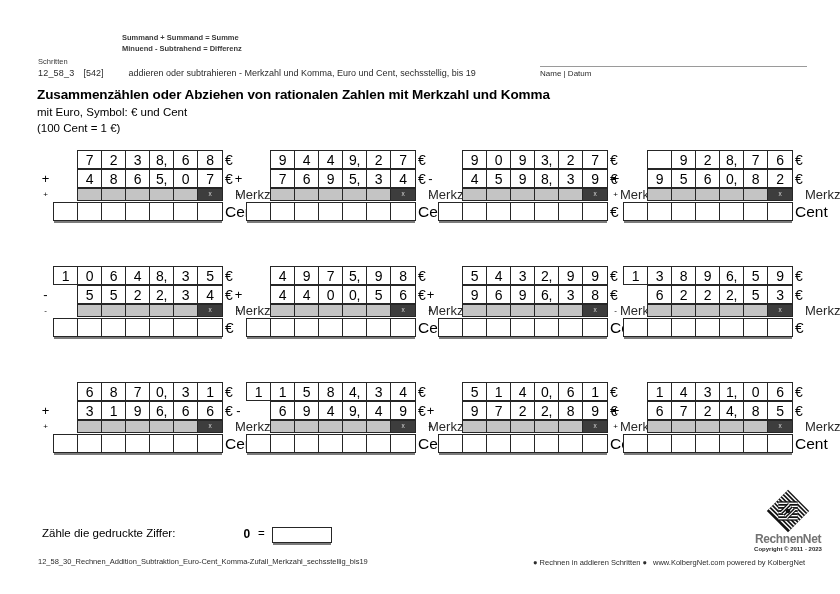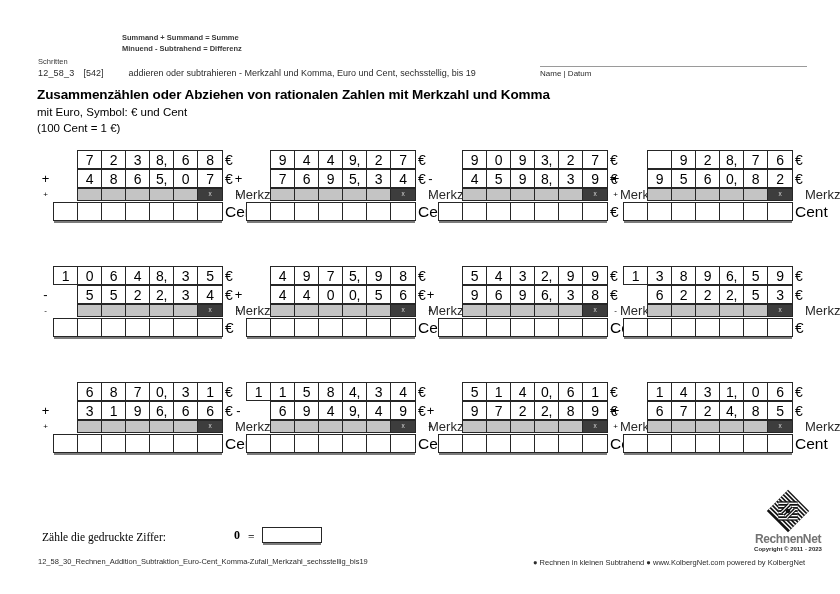--- a/index.html
+++ b/index.html
@@ -178,23 +178,22 @@
     margin-left: 12px;
     white-space: nowrap;
   }
 
   
   #count-row {
     position: absolute;
     left: 42px;
     top: 527px;
     display: flex;
-    align-items: flex-end;
+    align-items: flex-start;
     font-size: 11.5px;
-    font-family: Liberation Serif, serif;
   }
   #count-label { white-space: nowrap; }
   #count-digit {
     font-weight: bold;
     font-size: 12px;
     margin-left: 68px;
   }
   #count-eq { margin-left: 8px; font-size: 11.5px; }
   #count-box {
     margin-left: 7px;
@@ -963,21 +962,21 @@
   </div>
 
 <div id="count-row">
   <span id="count-label">Zähle die gedruckte Ziffer:</span>
   <span id="count-digit">0</span>
   <span id="count-eq">=</span>
   <span id="count-box"></span>
 </div>
 
 <div id="file-id">12_58_30_Rechnen_Addition_Subtraktion_Euro-Cent_Komma-Zufall_Merkzahl_sechsstellig_bis19</div>
-<div id="footer-tagline">● Rechnen in kleinen Subtrahend ●</div>
+<div id="footer-tagline">● Rechnen in addieren Schritten ●</div>
 <div id="footer-url">www.KolbergNet.com powered by KolbergNet</div>
 
 <div id="logo">
   <svg id="logo-mark" viewBox="0 0 100 100">
     <g transform="translate(50,50) rotate(45)">
       <rect x="-34" y="-34" width="68" height="68" fill="#111111"></rect>
       <g fill="#ffffff">
         <rect x="-34" y="-31" width="68" height="3.2"></rect>
         <rect x="-34" y="-24" width="68" height="3.2"></rect>
         <rect x="-34" y="-17" width="68" height="3.2"></rect>

